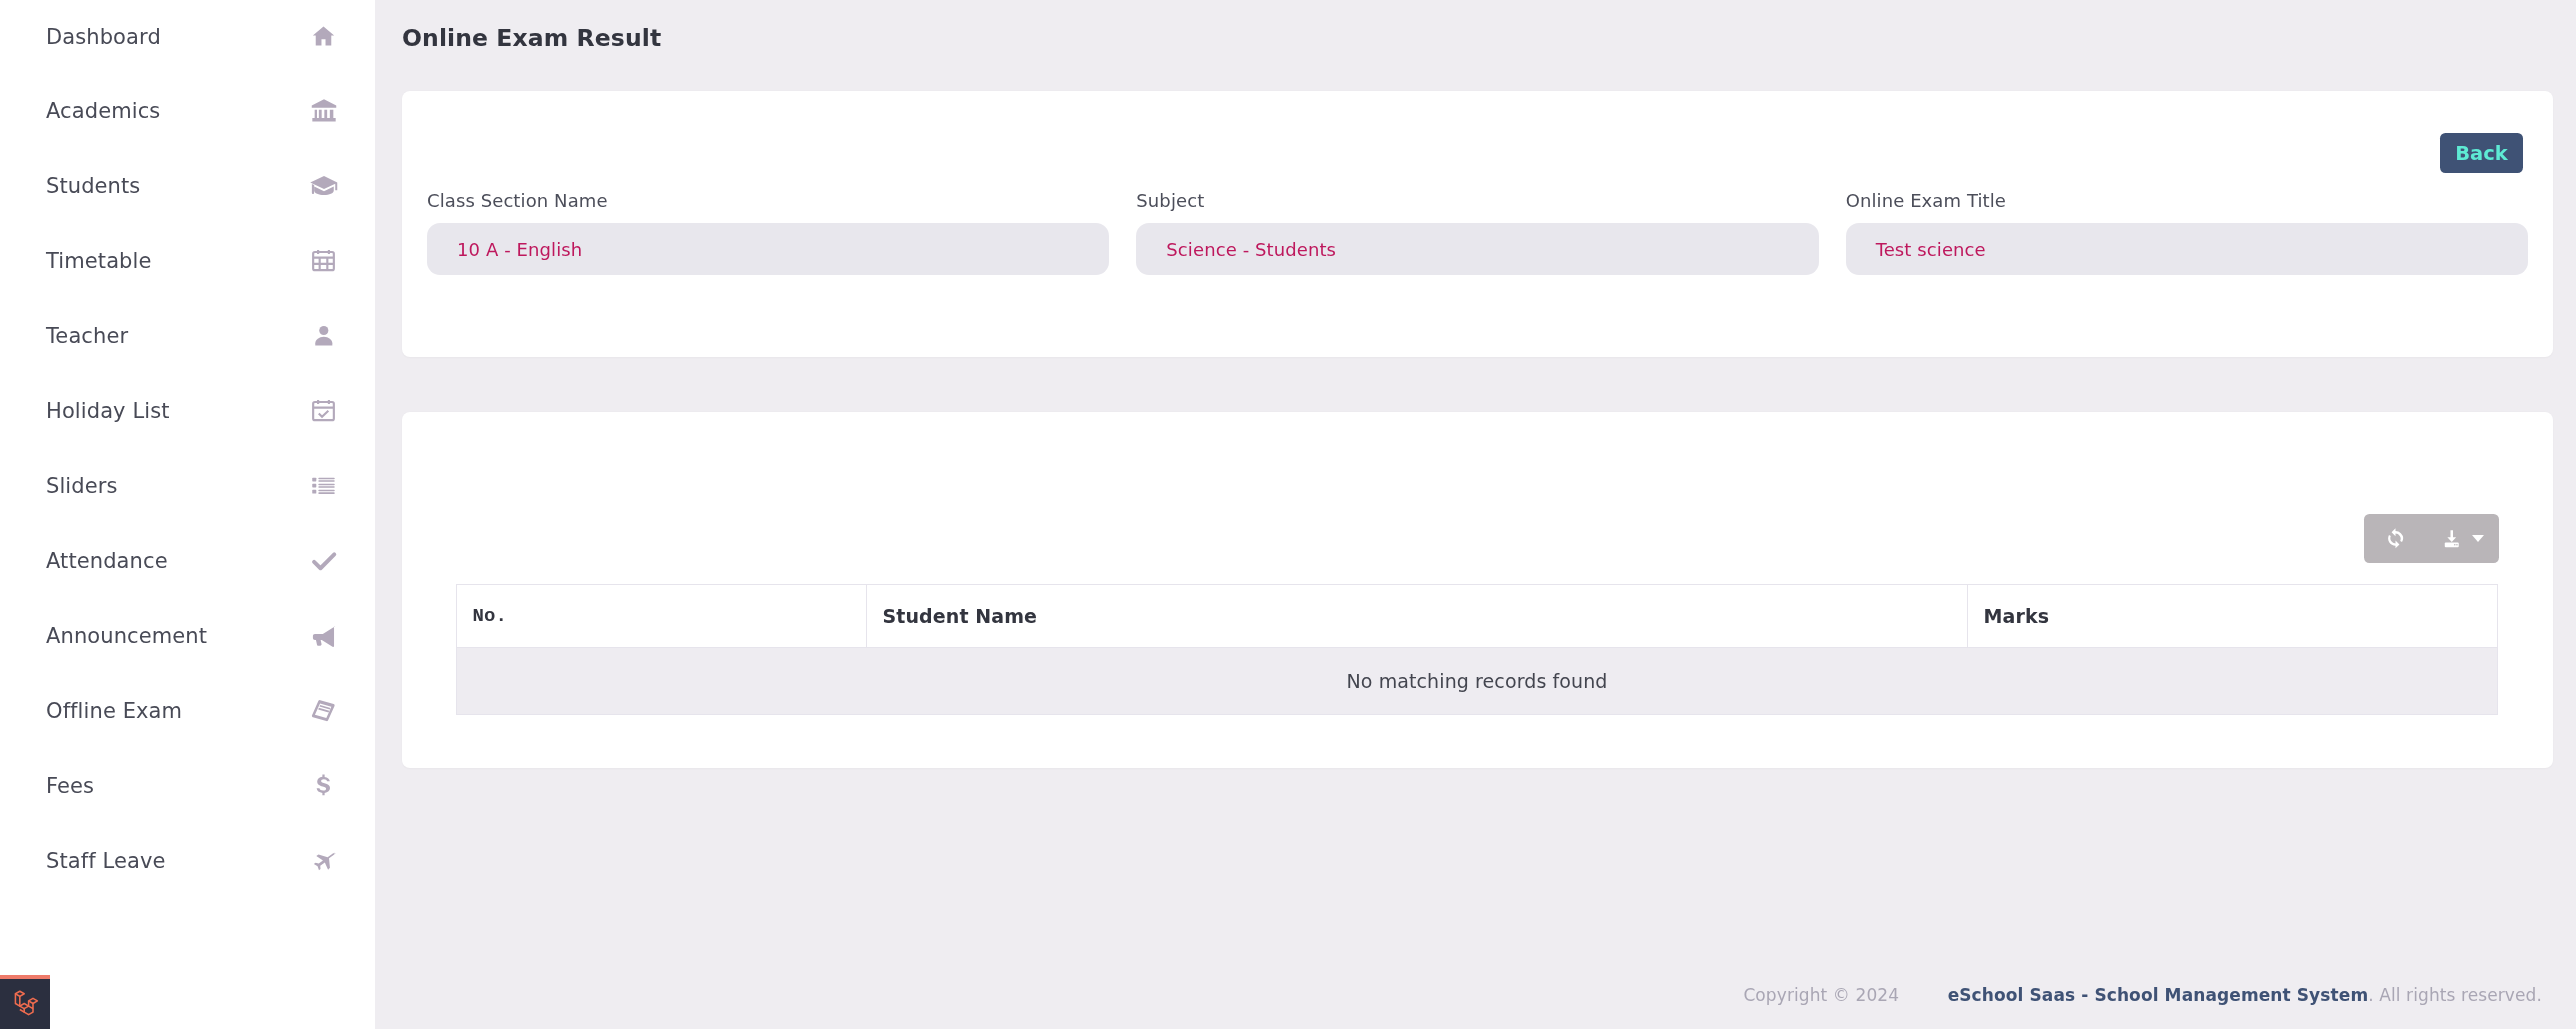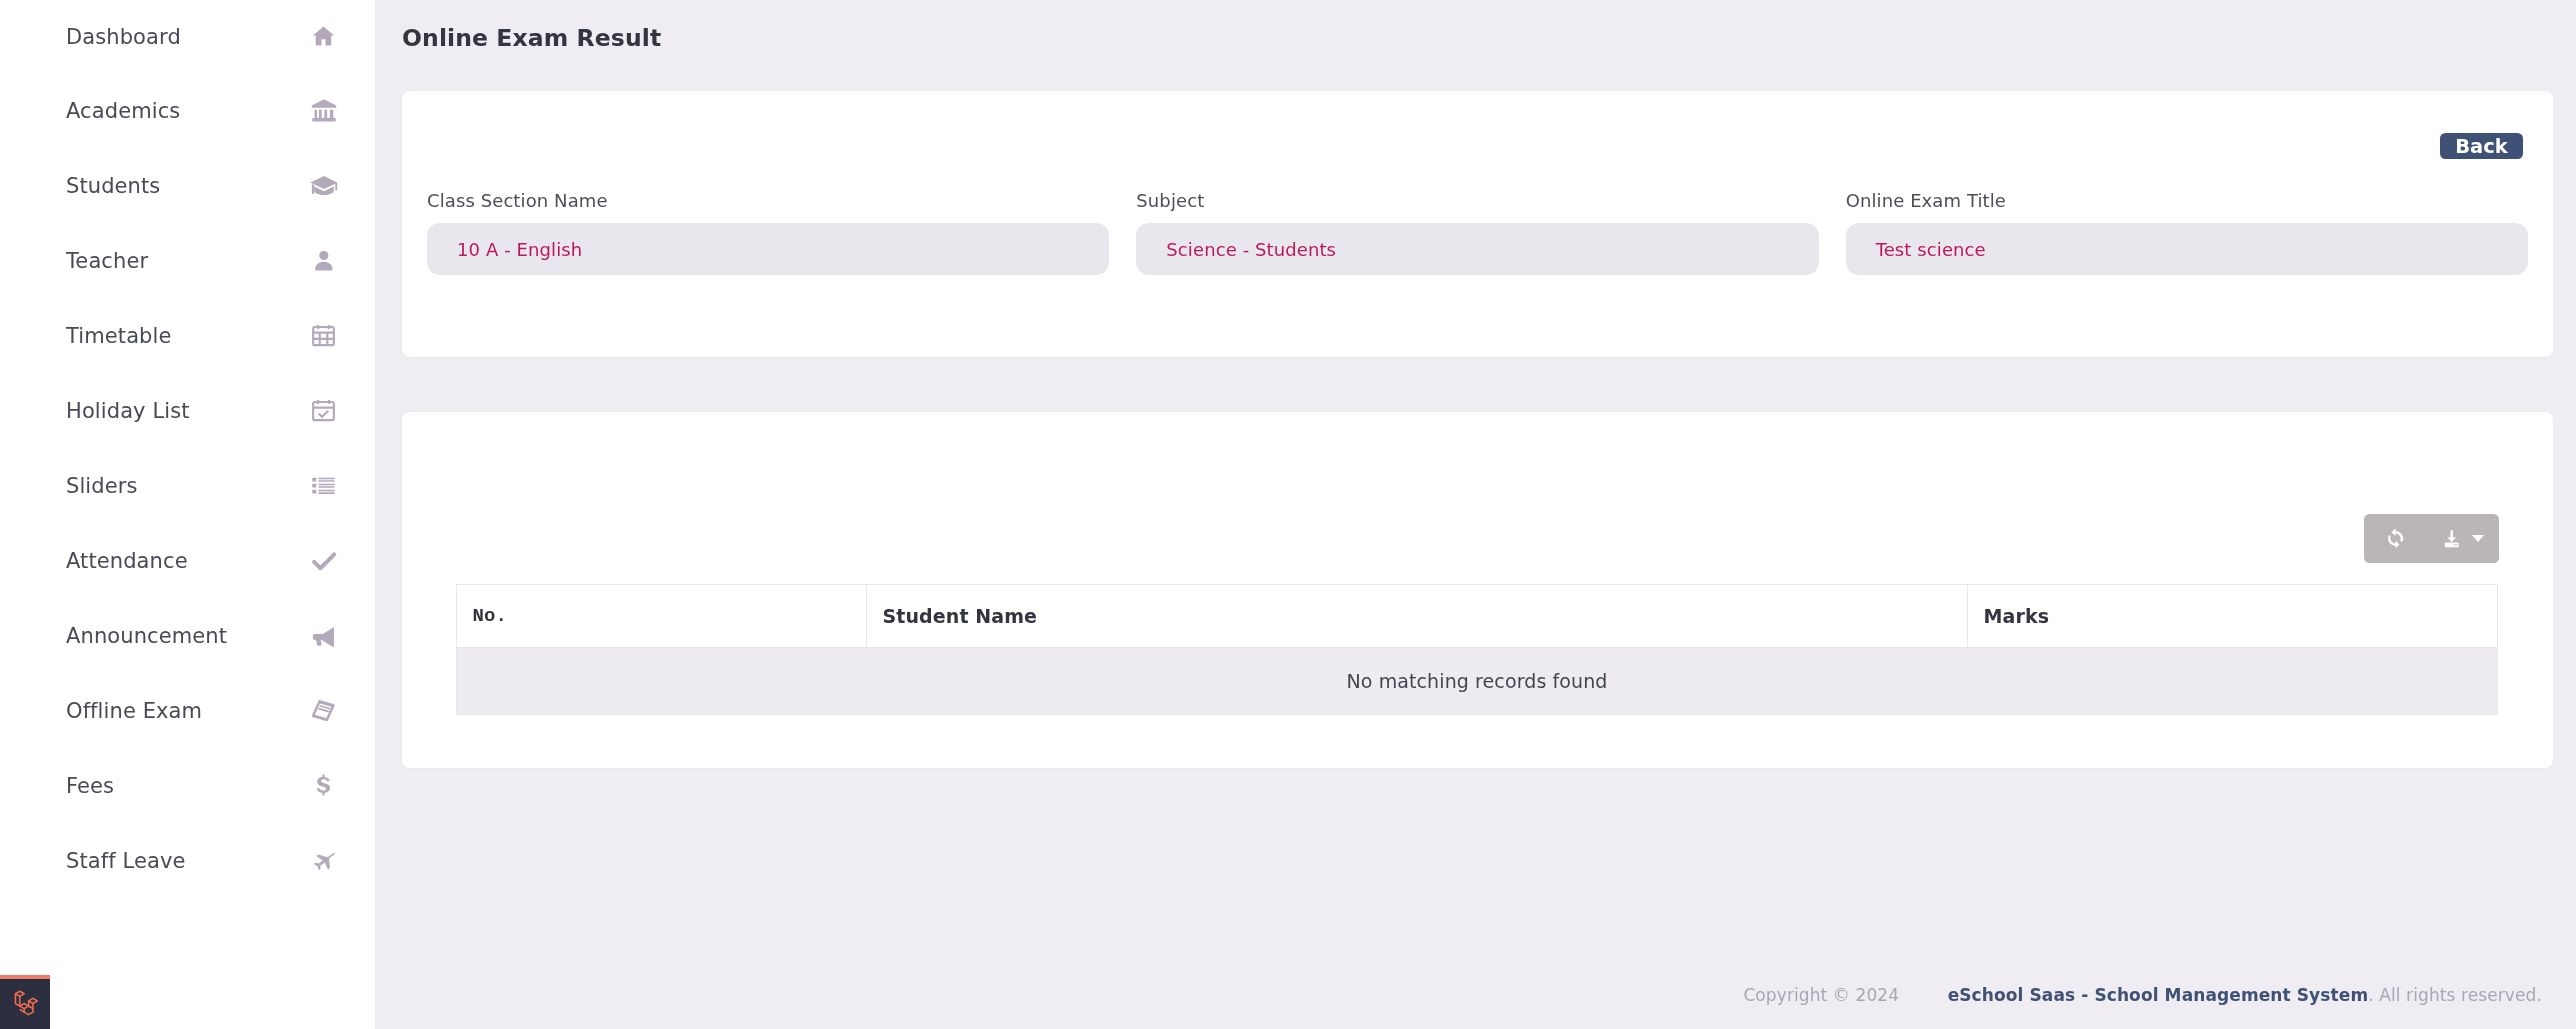--- a/index.html
+++ b/index.html
@@ -30,21 +30,20 @@
     overflow: hidden;
   }
 
   .nav-item {
     display: flex;
     align-items: center;
     justify-content: space-between;
     height: 75px;
     padding: 0 36px 0 46px;
     cursor: pointer;
-    margin-left: 20px;
   }
   .nav-item:first-child { height: 73px; }
 
   .nav-label {
     font-size: 21px;
     color: #484a56;
     font-weight: 400;
     letter-spacing: 0.1px;
     white-space: nowrap;
   }
@@ -92,23 +91,23 @@
     top: 91px;
     width: 2151px;
     height: 266px;
   }
 
   .back-btn {
     position: absolute;
     right: 30px;
     top: 42px;
     width: 83px;
-    height: 26px;
+    height: 40px;
     background: #3f5275;
-    color: #ffffff;
+    color: #5eead4;
     border: none;
     border-radius: 5.4px;
     font-size: 19.5px;
     font-family: "DejaVu Sans", "Liberation Sans", sans-serif;
     font-weight: 600;
     cursor: pointer;
     display: flex;
     align-items: center;
     justify-content: center;
   }
@@ -278,35 +277,35 @@
     <div class="nav-item">
       <span class="nav-label">Students</span>
       <span class="nav-icon">
         <svg width="30" height="30" viewBox="0 0 24 24" fill="currentColor">
             <path d="M12 4 1 9.2l11 5.2 9-4.3v5.3h1.6V9.2L12 4zM4.2 12.4v3.3c0 1.9 3.5 3.4 7.8 3.4s7.8-1.5 7.8-3.4v-3.3L12 16.1l-7.8-3.7zM2.3 11.2v6.2c0 .6.4 1 .9 1s.9-.4.9-1v-6.2l-1.8-.8v.8z"></path>
           </svg>
       </span>
     </div>
 
     <div class="nav-item">
+      <span class="nav-label">Timetable</span>
+      <span class="nav-icon">
+        <svg width="27" height="27" viewBox="0 0 24 24" fill="none" stroke="currentColor" stroke-width="1.9">
+            <rect x="2.8" y="4.4" width="18.4" height="16.2" rx="1.6"></rect>
+            <path d="M2.8 9.4h18.4M8.6 9.4v11.2M15.4 9.4v11.2M2.8 15h18.4M7.2 2.6v3.6M16.8 2.6v3.6"></path>
+          </svg>
+      </span>
+    </div>
+
+    <div class="nav-item">
       <span class="nav-label">Teacher</span>
       <span class="nav-icon">
         <svg width="25.6" height="25.6" viewBox="0 0 24 24" fill="currentColor">
             <circle cx="12" cy="7" r="4.3"></circle>
             <path d="M12 12.8c-4.4 0-8 2.8-8 6.2V21h16v-2c0-3.4-3.6-6.2-8-6.2z"></path>
-          </svg>
-      </span>
-    </div>
-
-    <div class="nav-item">
-      <span class="nav-label">Timetable</span>
-      <span class="nav-icon">
-        <svg width="27" height="27" viewBox="0 0 24 24" fill="none" stroke="currentColor" stroke-width="1.9">
-            <rect x="2.8" y="4.4" width="18.4" height="16.2" rx="1.6"></rect>
-            <path d="M2.8 9.4h18.4M8.6 9.4v11.2M15.4 9.4v11.2M2.8 15h18.4M7.2 2.6v3.6M16.8 2.6v3.6"></path>
           </svg>
       </span>
     </div>
 
     <div class="nav-item">
       <span class="nav-label">Holiday List</span>
       <span class="nav-icon">
         <svg width="27" height="27" viewBox="0 0 24 24" fill="none" stroke="currentColor" stroke-width="1.9">
             <rect x="2.8" y="4.4" width="18.4" height="16.2" rx="1.6"></rect>
             <path d="M2.8 9.4h18.4M7.2 2.6v3.6M16.8 2.6v3.6M7.8 14.6l2.9 2.9 5.6-5.2"></path>

